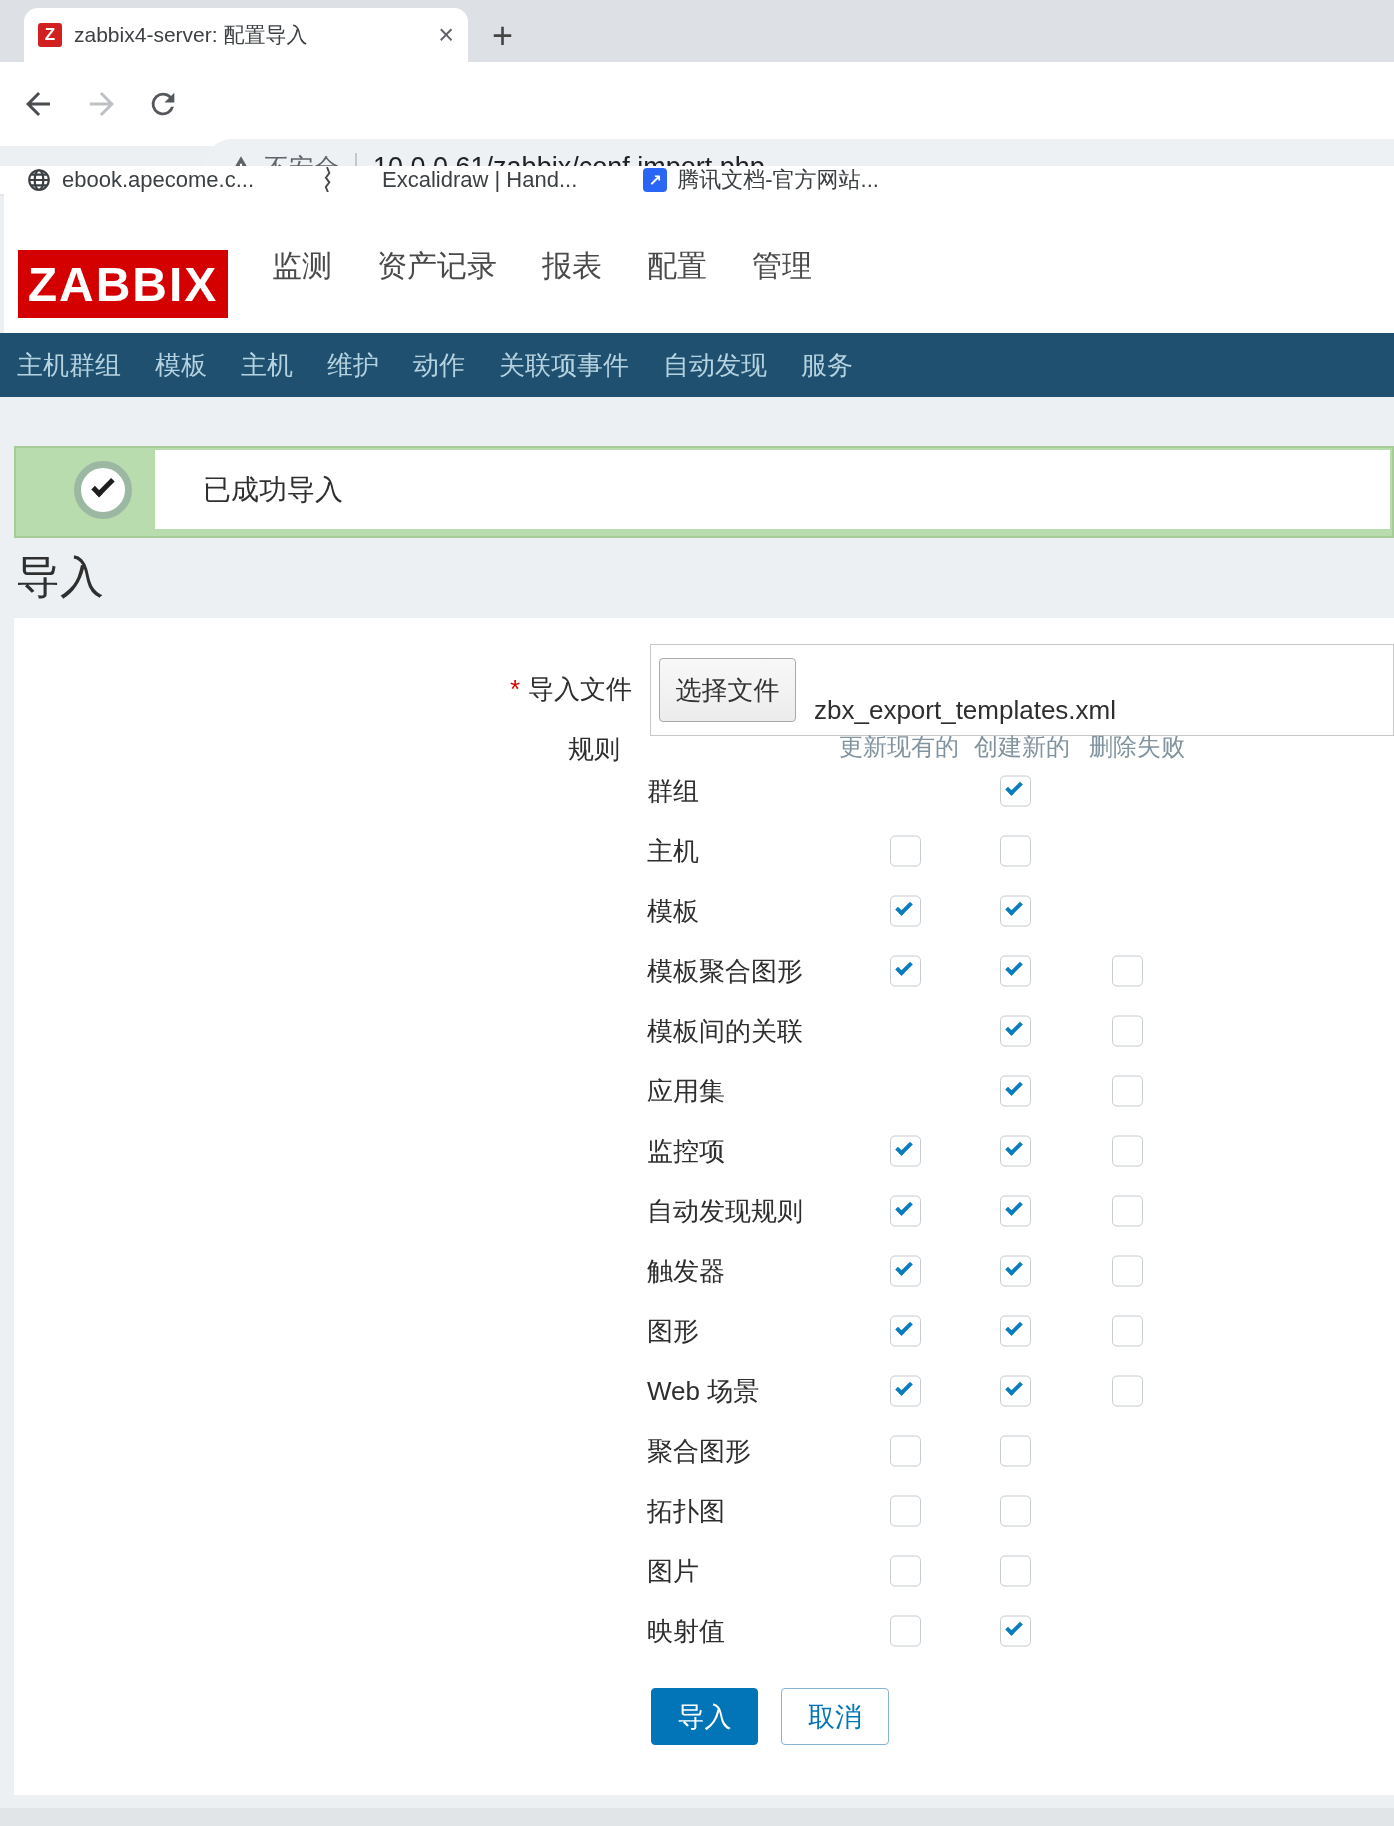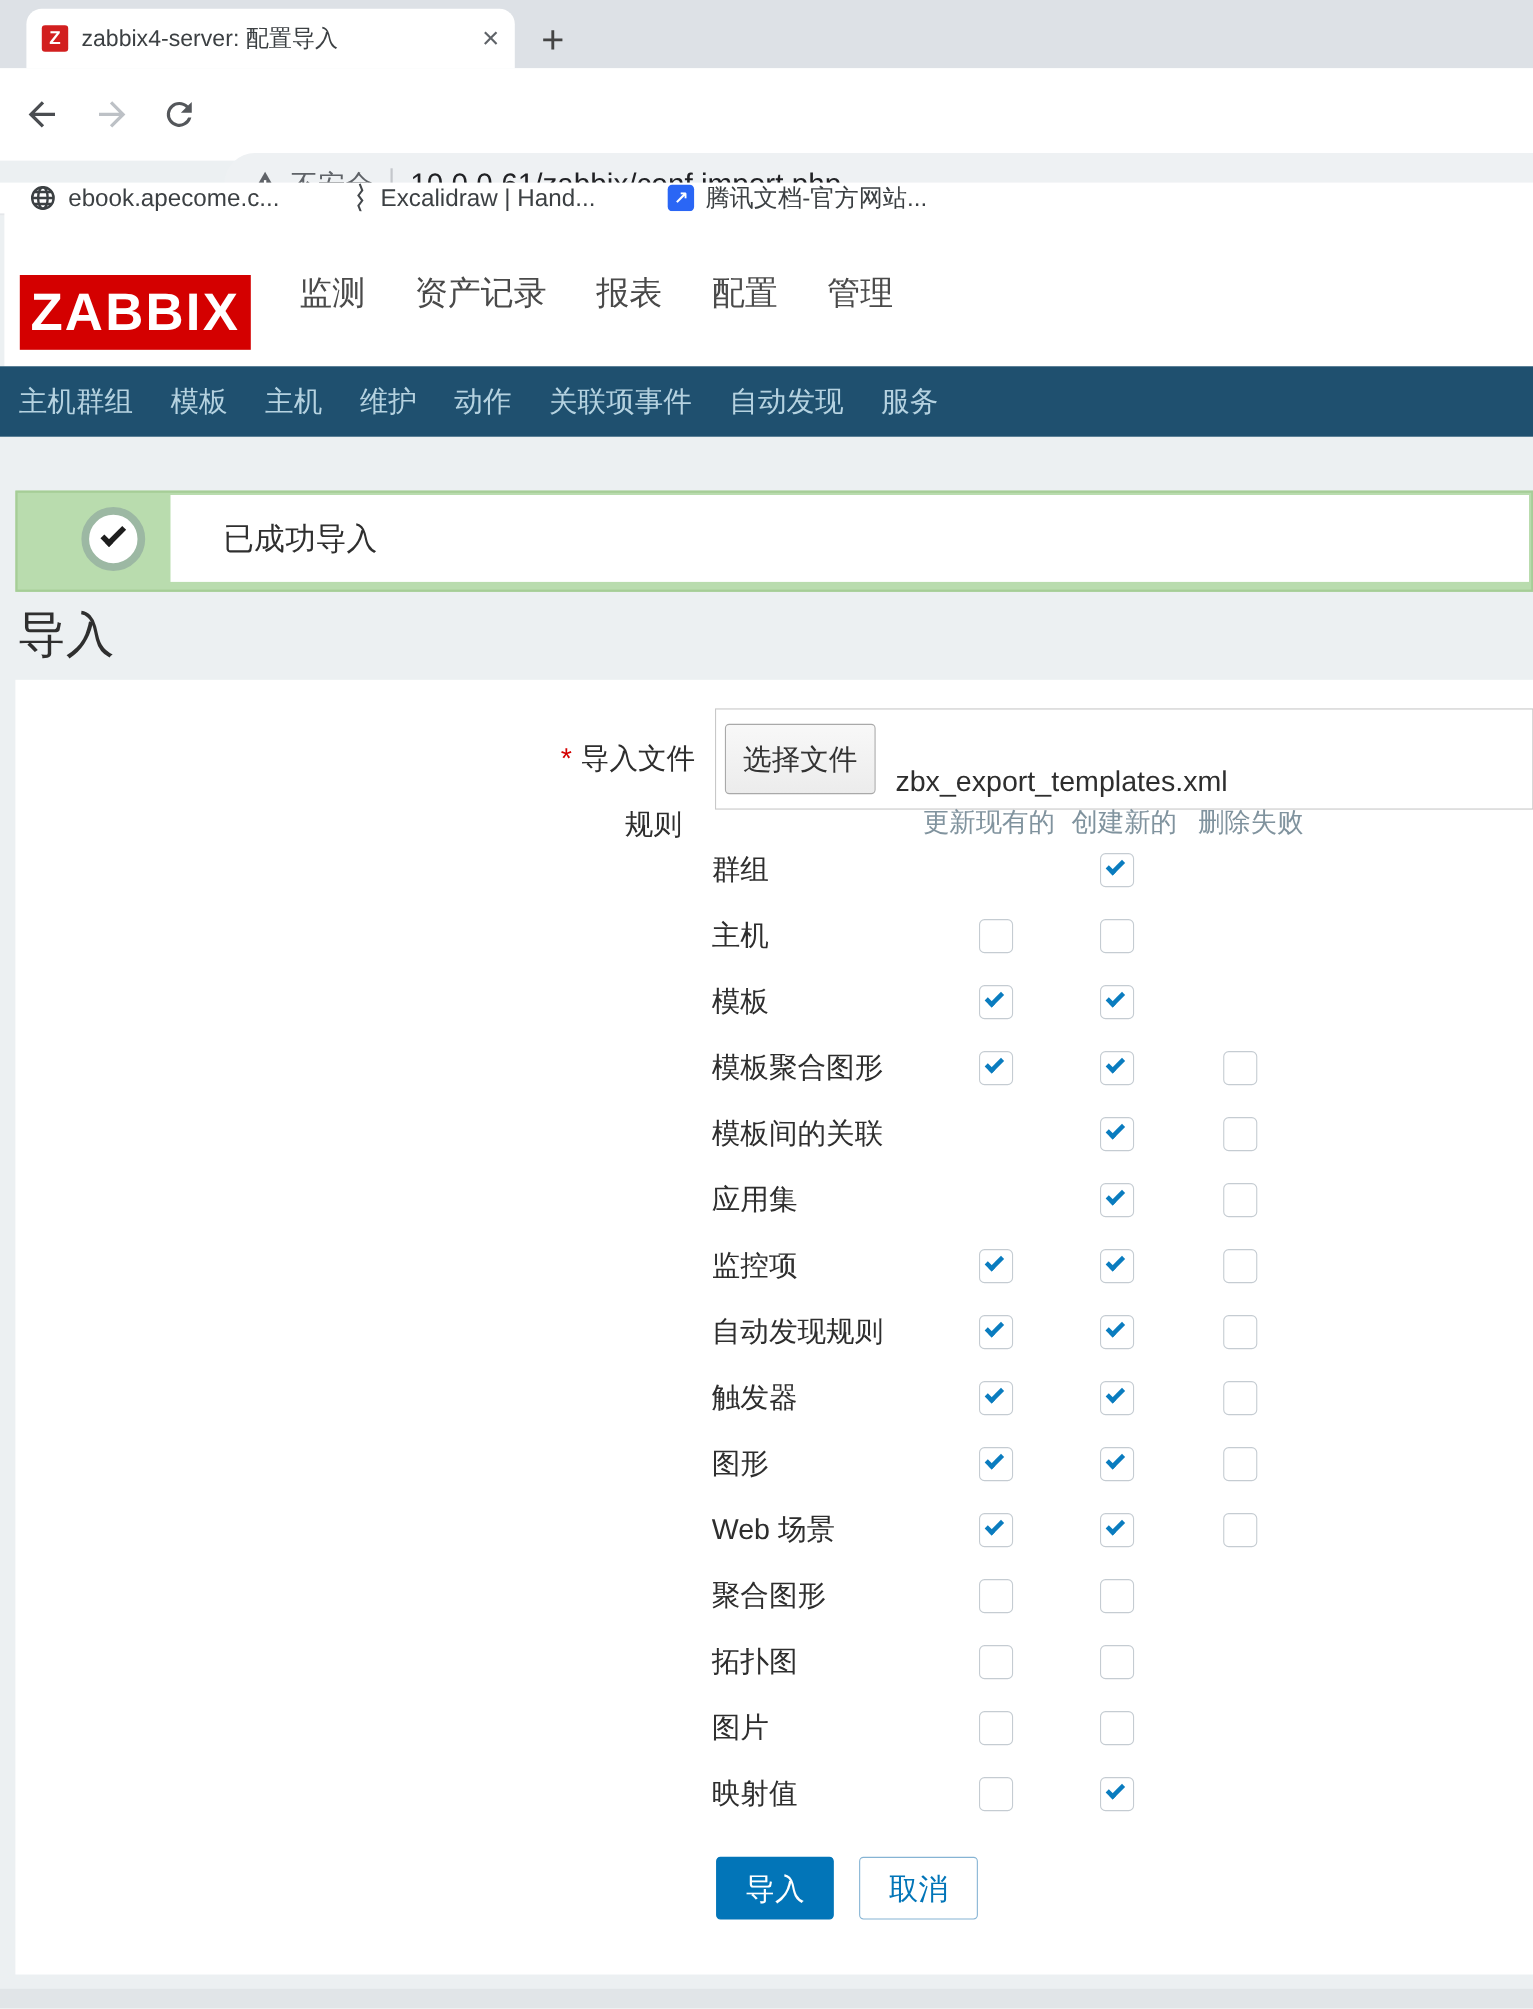--- a/index.html
+++ b/index.html
@@ -24,21 +24,21 @@
   .urlbar { position:absolute; left:204px; right:-30px; top:77px; height:56px; background:#eef1f3;
             border-radius:28px; display:flex; align-items:center; padding-left:24px; }
   .sec-text { font-size:25px; color:#5f6368; margin-left:10px; }
   .url-sep { width:2px; height:28px; background:#c4c7cb; margin:0 16px; }
   .url-text { font-size:27px; color:#202124; }
 
   .bookmarks { position:absolute; left:0; top:146px; width:100%; height:30px; background:#fff;
                border-bottom:2px solid #e4e7ea; display:flex; align-items:center;margin-top:20px; }
   .bm { display:flex; align-items:center; font-size:22px; color:#3c4043; margin-left:26px; }
   .bm .bm-ico { margin-right:10px; display:flex; align-items:center; }
-  .bm:nth-child(2){ margin-left:64px; } .bm:nth-child(3){ margin-left:66px; }
+  .bm:nth-child(2){ margin-left:64px;gap:36px; } .bm:nth-child(3){ margin-left:66px; }
   .tdocs { width:24px; height:24px; background:#2a66f5; border-radius:4px; color:#fff; font-size:16px;
            font-weight:bold; display:flex; align-items:center; justify-content:center; }
 
   
   .zbx-header { position:absolute; left:4px; top:192px; width:100%; height:141px; background:#fff; }
   .logo { position:absolute; left:14px; top:58px; width:210px; height:68px; background:#d40000;
           color:#fff; font-size:48px; font-weight:bold; letter-spacing:2px;
           display:flex; align-items:center; justify-content:center; }
   .main-nav { position:absolute; left:224px; top:0; height:141px; display:flex; align-items:center; gap:45px; }
   .main-nav .mn { font-size:30px; color:#4a4a4a; margin-top:8px; cursor:pointer; }

